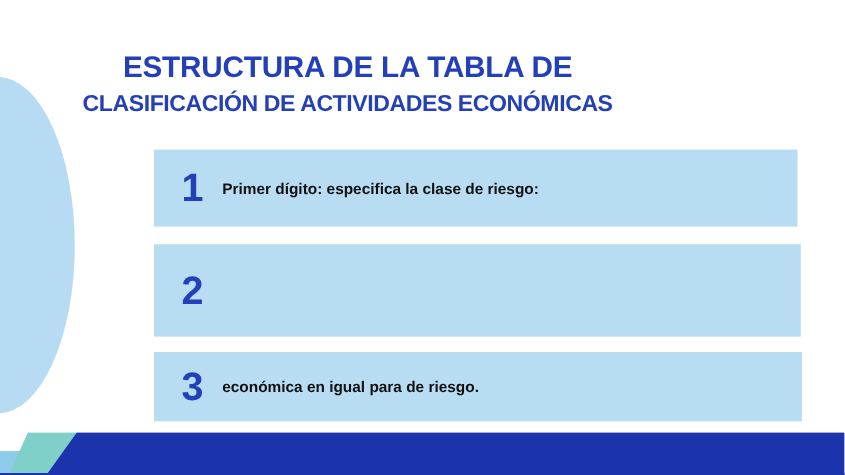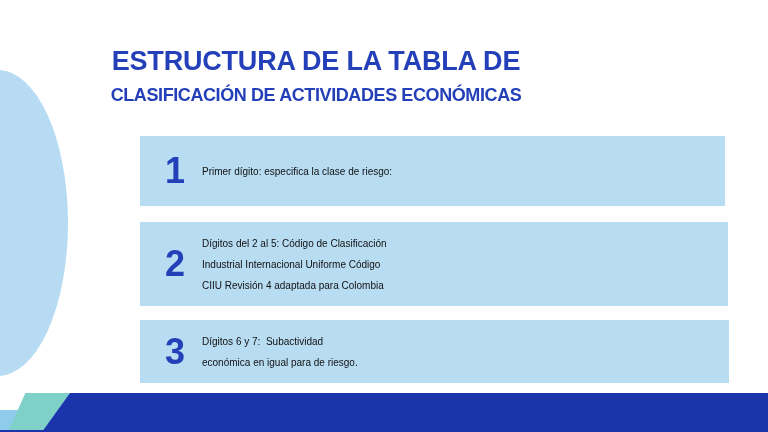--- a/index.html
+++ b/index.html
@@ -78,21 +78,21 @@
     font-size: 27px;
     line-height: 34px;
     letter-spacing: -0.2px;
     z-index: 5;
   }
   .title-line {
     display: block;
     white-space: nowrap;
   }
   .title-line-2 {
-    font-size: 18px;
+    font-size: 21px;
     letter-spacing: -0.4px;
   }
 
   
   .boxes {
     position: absolute;
     left: 140px;
     top: 136px;
     width: 590px;
     z-index: 4;
@@ -114,23 +114,24 @@
     color: #2440b8;
     font-weight: bold;
     font-size: 36px;
     line-height: 1;
     padding-left: 8px;
     box-sizing: border-box;
   }
   .box-text {
     flex: 1 1 auto;
     color: #111111;
-    font-size: 10px;
+    font-size: 14px;
     line-height: 21px;
     padding-right: 10px;
+    font-weight: bold;
   }
   .box-text .line {
     display: block;
     white-space: pre;
   }
 </style>
 </head>
 <body>
 
 <div id="slide">
@@ -150,29 +151,23 @@
 
     <div class="box box-1">
       <div class="box-number">1</div>
       <div class="box-text">
         <span class="line">Primer dígito: especifica la clase de riesgo:</span>
       </div>
     </div>
 
     <div class="box box-2">
       <div class="box-number">2</div>
-      <div class="box-text">
-        <span class="line">Dígitos del 2 al 5: Código de Clasificación</span>
-        <span class="line">Industrial Internacional Uniforme Código</span>
-        <span class="line">CIIU Revisión 4 adaptada para Colombia</span>
-      </div>
     </div>
 
     <div class="box box-3">
       <div class="box-number">3</div>
       <div class="box-text">
-        <span class="line">Dígitos 6 y 7:  Subactividad</span>
         <span class="line">económica en igual para de riesgo.</span>
       </div>
     </div>
 
   </div>
 </div>
 
 </body></html>

